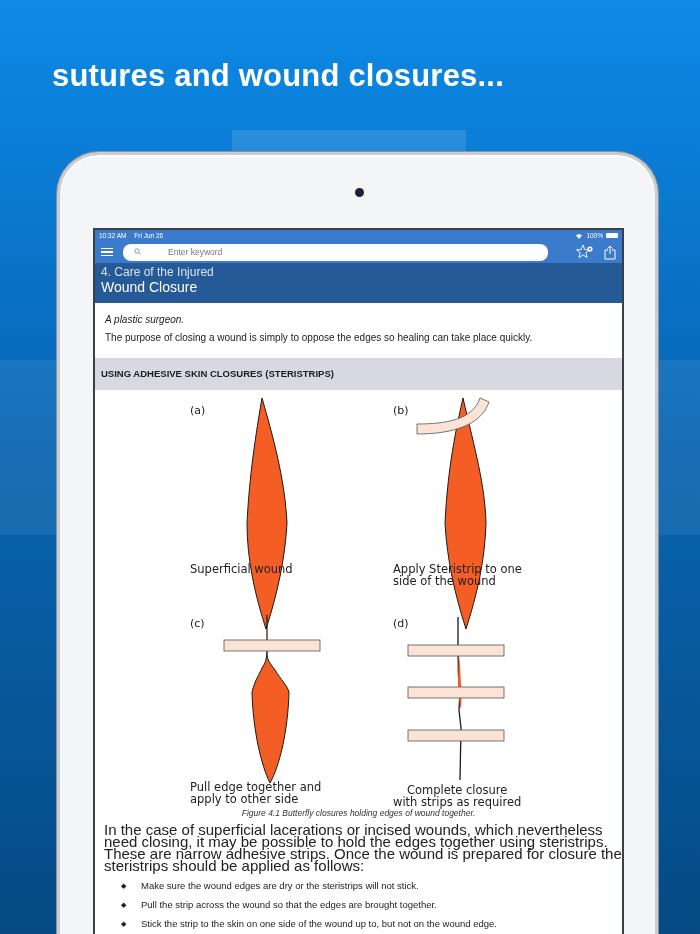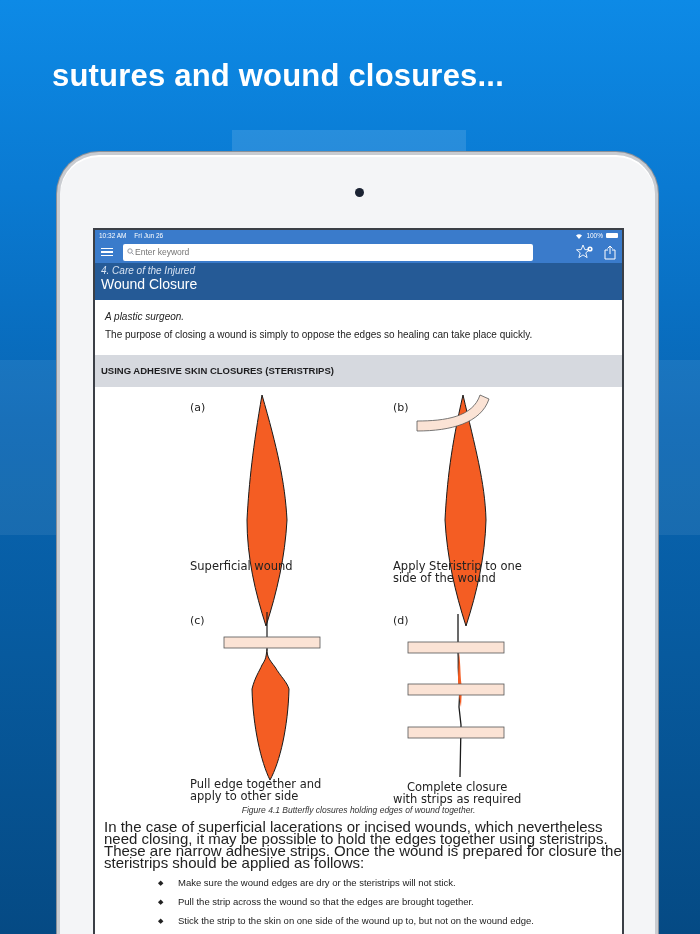--- a/index.html
+++ b/index.html
@@ -36,46 +36,46 @@
   }
   .statusbar .left span { margin-right: 6px; }
   .statusbar .right { display: flex; align-items: center; gap: 3px; }
   .battery { width: 12px; height: 5px; background: #fff; border-radius: 1px; display: inline-block; }
   .navbar {
     height: 22px; background: #3a7bcb; display: flex; align-items: center; padding: 0 6px; gap: 10px;
   }
   .hamburger { width: 12px; display: flex; flex-direction: column; gap: 2px; }
   .hamburger i { display: block; height: 1.5px; background: #fff; }
   .search {
-    flex: 0 0 410px; height: 17px; background: #fff; border-radius: 2px;
-    display: flex; align-items: center; padding-left: 4px; font-size: 8.5px; color: #8a8f98;
+    flex: 0 0 410px; height: 17px; background: #fff; border-radius: 8px;
+    display: flex; align-items: center; padding-left: 11px; font-size: 8.5px; color: #8a8f98; gap: 26px;
   }
   .search input {
     border: none; outline: none; font-size: 8.5px; color: #8a8f98; width: 380px;
     font-family: "Liberation Sans", sans-serif; background: transparent;
   }
   .search .mag { font-size: 8px; margin-right: 1px; }
   .nav-icons { margin-left: auto; display: flex; gap: 10px; align-items: center; }
   .header-block { background: #255a96; padding: 2px 6px 8px 6px; color: #fff; }
-  .breadcrumb { font-size: 10px; color: #d6e2f2; font-style: italic; }
+  .breadcrumb { font-size: 12px; color: #d6e2f2; }
   .page-title { font-size: 14px; margin-top: 0; }
   .content { padding: 0 0 0 0; }
   .quote { padding: 11px 10px 0 10px; font-size: 10px; font-style: italic; color: #222; line-height: 12.5px; }
   .intro { padding: 5px 10px 0 10px; font-size: 10px; color: #222; }
   .section-head {
     margin-top: 15px; background: #d6d9df; height: 32px; padding: 0 6px;
     display: flex; align-items: center; font-size: 9.5px; font-weight: bold; color: #1d1d1f;
   }
   .figure { position: relative; height: 425px; }
   .fig-label { position: absolute; font-size: 11px; color: #222; font-family: "DejaVu Sans", sans-serif; }
   .fig-caption-text { position: absolute; font-size: 11.5px; color: #222; line-height: 12px; font-family: "DejaVu Sans", sans-serif; }
   .figure svg { position: absolute; left: 0; top: 0; }
   .caption { text-align: center; font-size: 8.5px; font-style: italic; color: #333; margin-top: -7px; }
   .body-text { padding: 6px 0 0 9px; font-size: 15px; color: #222; line-height: 12px; }
-  .bullets { list-style: none; padding: 4px 0 0 26px; margin-left: 37px; }
+  .bullets { list-style: none; padding: 4px 0 0 26px; }
   .bullets li { font-size: 9.5px; color: #222; line-height: 19px; display: flex; }
   .bullets li .dot { width: 20px; font-size: 7px; }
 </style>
 </head>
 <body>
 
 <div class="band band1"></div>
 <div class="tab-ghost"></div>
 
 <div class="headline">sutures and wound closures...</div>

